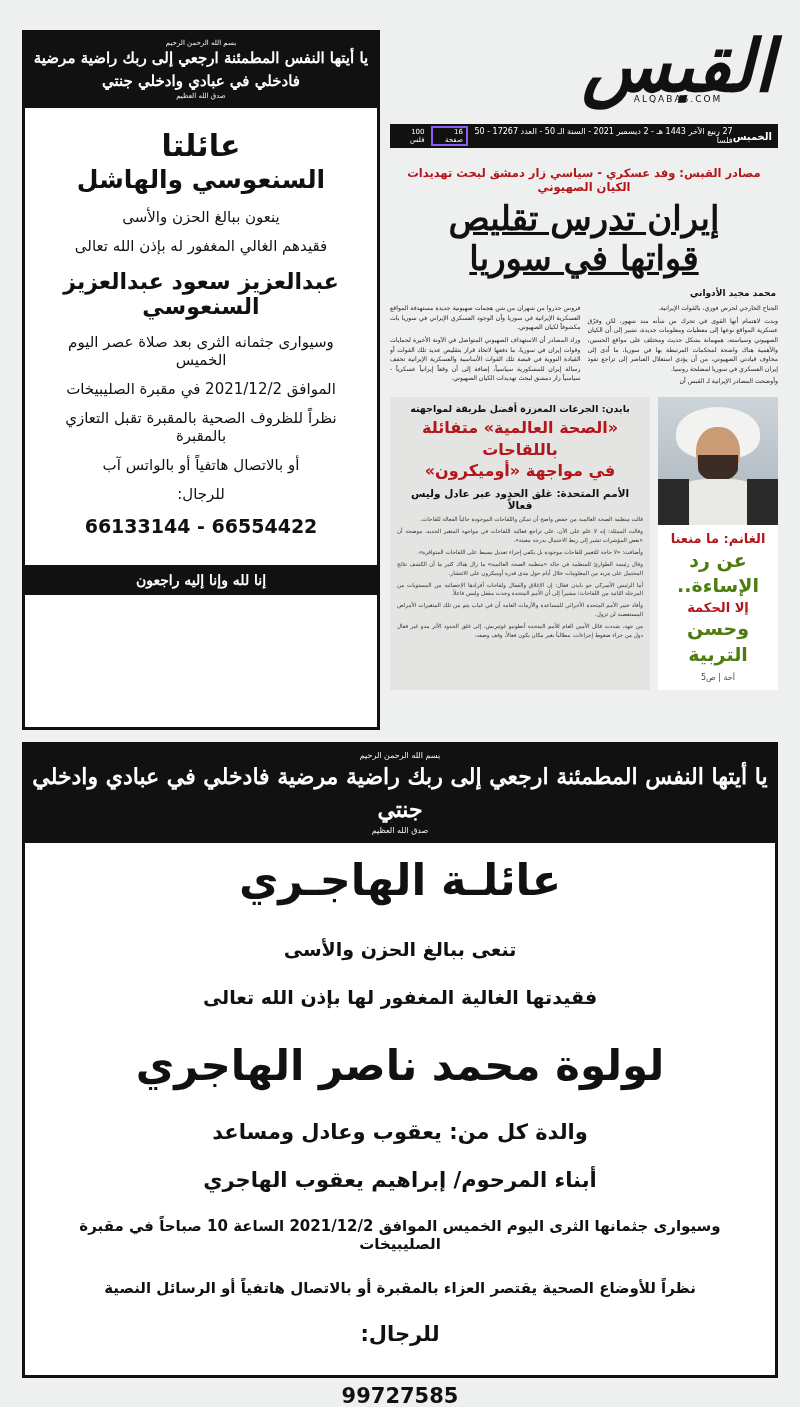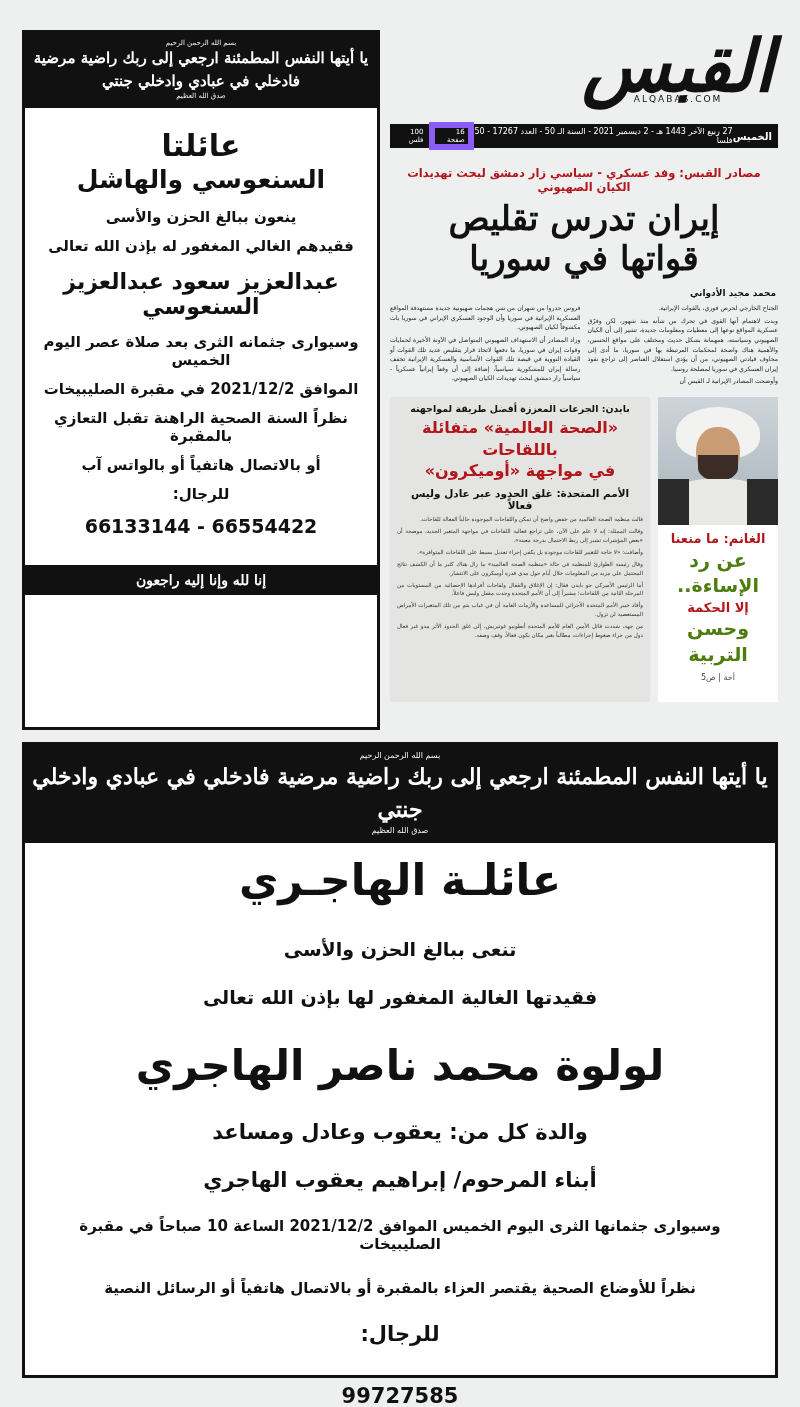--- a/index.html
+++ b/index.html
@@ -36,21 +36,21 @@
     background:#111;color:#fff;width:100%;
     padding:7px 0;font-size:14px;font-weight:bold;
     font-family:"DejaVu Serif","Liberation Serif",serif;
   }
 
   
   .obit-small{width:352px;}
   .obit-small .body{padding:10px 12px 18px;width:100%;box-sizing:border-box;}
   .obit-small .fam1{font-size:30px;font-weight:bold;margin:10px 0 2px;}
   .obit-small .fam2{font-size:25px;font-weight:bold;margin:2px 0 14px;}
-  .obit-small .ln{font-size:15px;font-weight:bold;margin:11px 4px;}
+  .obit-small .ln{font-size:15px;font-weight:normal;margin:11px 4px;}
   .obit-small .dec{font-size:22px;font-weight:bold;margin:14px 0 14px;}
   .obit-small .phone{font-size:19px;font-weight:bold;margin:12px 0 10px;}
 
   
   .news{flex:1;display:flex;flex-direction:column;}
   .masthead{
     display:flex;align-items:flex-start;justify-content:flex-start;
     height:92px;padding:2px 4px 0 0;
   }
   .logo-ar{
@@ -60,29 +60,29 @@
   }
   .logo-latin{font-size:9px;letter-spacing:2px;color:#111;text-align:center;margin-top:-6px;}
 
   .datebar{
     background:#111;color:#fff;display:flex;align-items:center;
     justify-content:space-between;padding:3px 6px;height:18px;font-size:8px;
   }
   .datebar .d-right{font-weight:bold;font-size:10px;}
   .datebar .d-mid{font-size:8px;}
   .datebar .d-left{display:flex;gap:6px;align-items:center;font-size:7px;}
-  .datebar .chip{border:6px solid #8b5cf6;padding:0 3px;}
+  .datebar .chip{border:2px solid #8b5cf6;padding:0 3px;}
 
   .kicker{
     color:#b3161b;font-size:11.5px;font-weight:bold;text-align:center;
     margin:18px 0 4px;
   }
   .headline{
     font-size:34px;font-weight:bold;line-height:1.18;text-align:center;
-    font-family:"DejaVu Serif","Liberation Serif",serif;margin-bottom:6px;
+    font-family:"DejaVu Serif","Liberation Serif",serif;margin-bottom:6px;text-decoration:underline;
   }
   .byline{font-size:9px;font-weight:bold;text-align:right;margin:4px 2px 3px 0;}
   .cols{display:flex;gap:7px;margin-top:2px;}
   .col{
     flex:1;font-size:6.2px;line-height:1.55;text-align:justify;color:#222;
     columns:1;
   }
   .col p{margin:0 0 3px;}
 
   .lower{display:flex;gap:8px;margin-top:8px;}
@@ -104,21 +104,21 @@
     border-radius:0 0 50% 50%;
   }
   .photo .thobe{
     position:absolute;left:12px;right:12px;bottom:0;height:46px;background:#e9e9e6;
     border-radius:40% 40% 0 0;
   }
   .photo .bisht{
     position:absolute;left:0;right:0;bottom:0;height:46px;
     background:linear-gradient(90deg,#2a2a2a 0 26%,transparent 26% 74%,#2a2a2a 74% 100%);
   }
-  .cap-box{background:#fff;padding:5px 4px 20px;text-align:center;border-top:0;}
+  .cap-box{background:#fff;padding:5px 4px 8px;text-align:center;border-top:0;}
   .cap-box .c1{font-size:13px;font-weight:bold;color:#b3161b;line-height:1.35;}
   .cap-box .c2{font-size:19px;font-weight:bold;color:#4d7c0f;line-height:1.35;}
   .cap-box .c3{font-size:8px;color:#444;margin-top:5px;}
 
   .brief{flex:1;background:#e4e4e2;padding:6px 7px;}
   .brief .b-kicker{font-size:9.5px;font-weight:bold;text-align:center;margin-bottom:3px;}
   .brief .b-head{font-size:16px;font-weight:bold;color:#b3161b;text-align:center;line-height:1.35;}
   .brief .b-sub{font-size:10.5px;font-weight:bold;text-align:center;margin:5px 0 4px;}
   .brief .b-body{font-size:5.6px;line-height:1.6;text-align:justify;color:#333;}
   .brief .b-body p{margin:0 0 3px;}
@@ -228,21 +228,21 @@
         <div class="l3">صدق الله العظيم</div>
       </div>
       <div class="body">
         <div class="fam1">عائلتا</div>
         <div class="fam2">السنعوسي والهاشل</div>
         <div class="ln">ينعون ببالغ الحزن والأسى</div>
         <div class="ln">فقيدهم الغالي المغفور له بإذن الله تعالى</div>
         <div class="dec">عبدالعزيز سعود عبدالعزيز السنعوسي</div>
         <div class="ln">وسيوارى جثمانه الثرى بعد صلاة عصر اليوم الخميس</div>
         <div class="ln">الموافق 2021/12/2 في مقبرة الصليبيخات</div>
-        <div class="ln">نظراً السنة الصحية الراهنة تقبل التعازي بالمقبرة</div>
+        <div class="ln">نظراً للظروف الصحية بالمقبرة تقبل التعازي بالمقبرة</div>
         <div class="ln">أو بالاتصال هاتفياً أو بالواتس آب</div>
         <div class="ln">للرجال:</div>
         <div class="phone">66554422 - 66133144</div>
       </div>
       <div class="footer-band">إنا لله وإنا إليه راجعون</div>
     </div>
 
   </div>
 
   <div class="obit obit-large">

